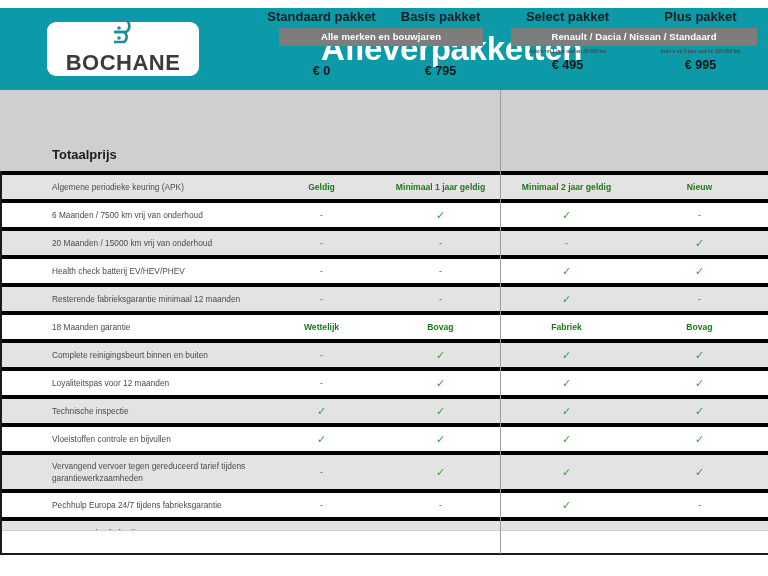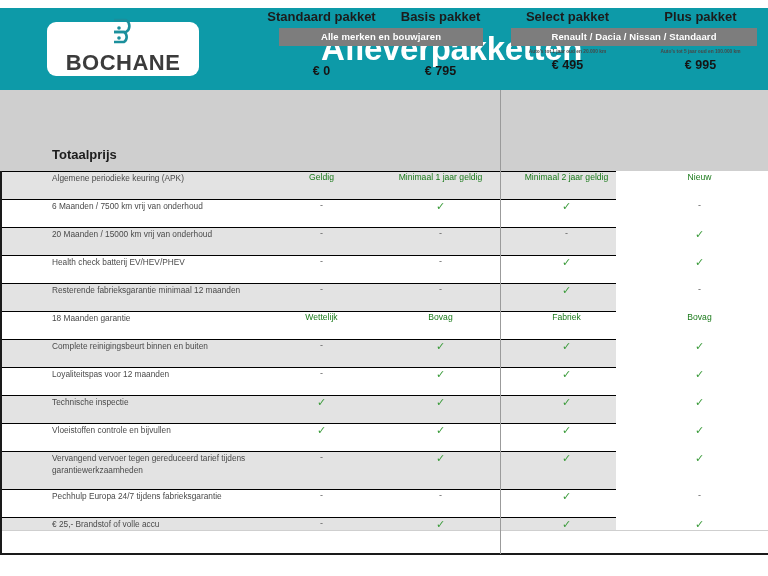--- a/index.html
+++ b/index.html
@@ -105,44 +105,44 @@
     font-size: 13px; font-weight: bold; color: #1c1c1c;
   }
 
   
   .table {
     position: absolute; left: 0; top: 171px;
     width: 768px;
   }
   .trow {
     position: relative;
-    display: flex; 
-    width: 616px;
-    border-top: 1px solid #000000;
+    display: flex; align-items: center;
+    width: 768px;
+    border-top: 4px solid #000000;
   }
   .trow.alt { background: #e3e3e3; }
   .trow.white { background: #ffffff; }
 
   .tlabel {
     width: 262px; flex: none;
     padding-left: 52px; padding-right: 8px;
     font-size: 8.3px; color: #4a4a4a;
     line-height: 1.45;
   }
   .cell {
     flex: none; text-align: center;
     font-size: 9px;
   }
   .cell.c1 { width: 119px; }
   .cell.c2 { width: 119px; }
   .cell.c3 { width: 133px; }
   .cell.c4 { width: 133px; }
   .tick { color: #3a9b3a; font-size: 11px; }
   .dash { color: #5a5a5a; font-size: 9px; }
-  .txt  { color: #1a7a1a; font-size: 8.6px; font-weight: normal; }
+  .txt  { color: #1a7a1a; font-size: 8.6px; font-weight: bold; }
 
   
   .vdiv {
     position: absolute; left: 500px; top: 171px;
     width: 1px; height: 383px;
     background: #9b9b9b; z-index: 5;
   }
   
   .ledge {
     position: absolute; left: 0; top: 171px;

